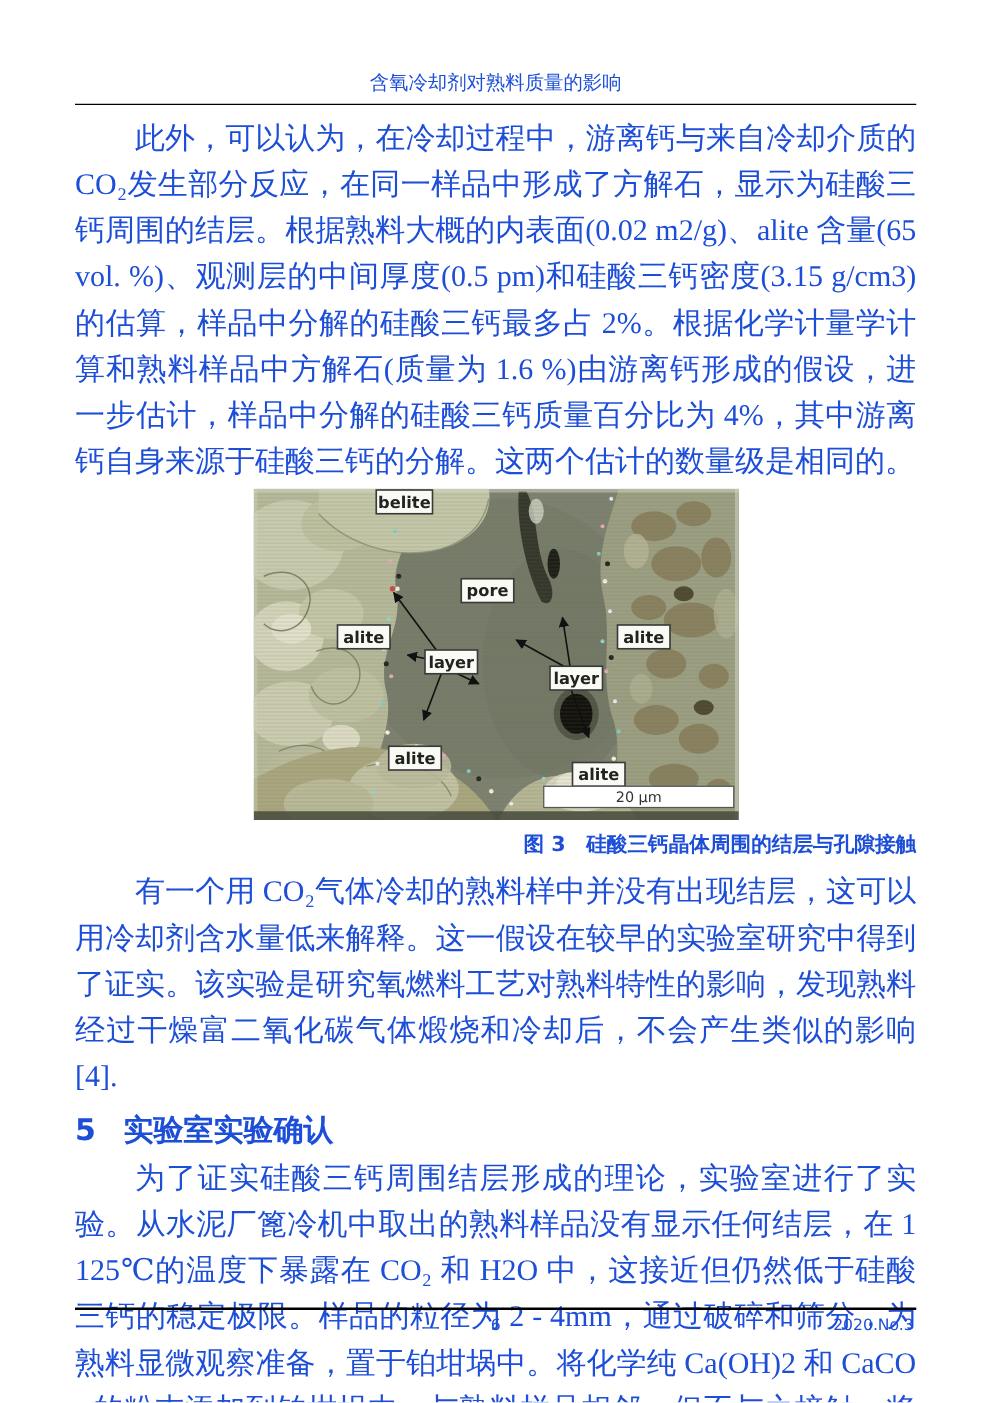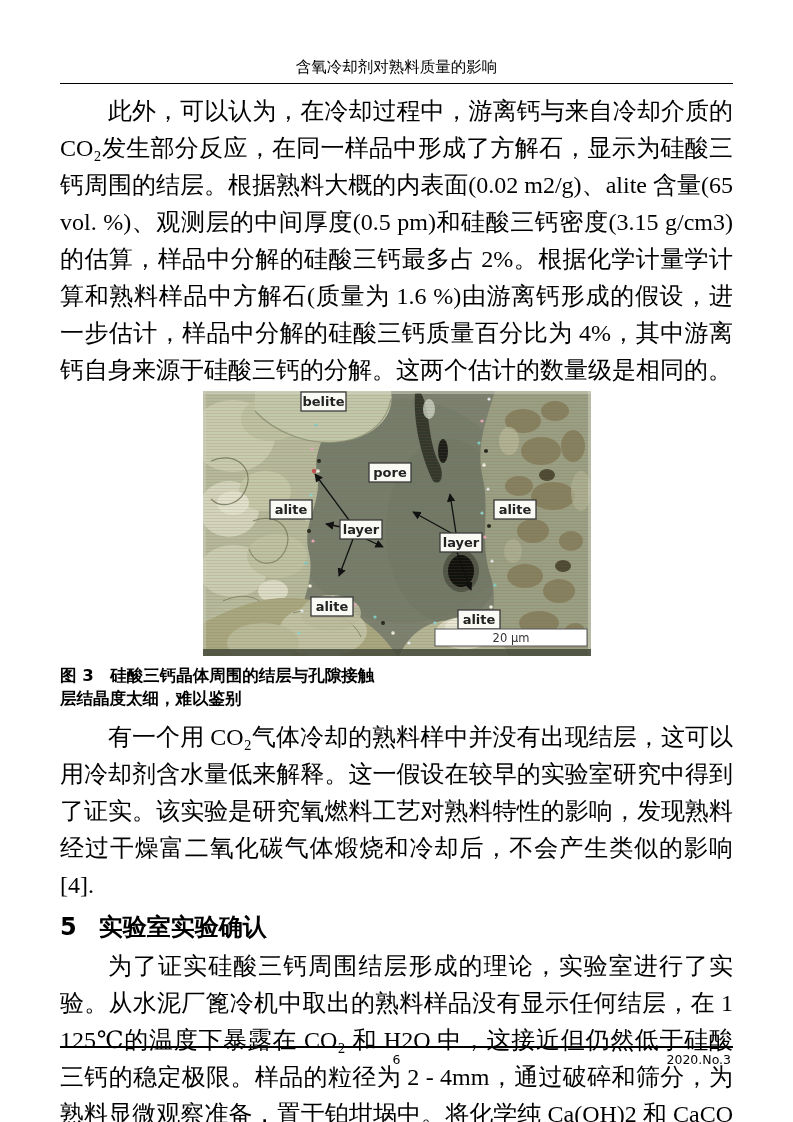--- a/index.html
+++ b/index.html
@@ -1,35 +1,35 @@
 <!DOCTYPE html>
 <html><head>
 <meta charset="utf-8">
 <style>
   html,body{margin:0;padding:0;background:#ffffff;}
   .page{
     position:relative;width:793px;height:1122px;background:#ffffff;
-    font-family:"Liberation Serif","DejaVu Serif",serif;color:#000000;
+    font-family:"Liberation Serif","DejaVu Serif",serif;color:#1d4ed8;
     overflow:hidden;margin:0 auto;
   }
   .running-header{
     position:absolute;left:60px;right:60px;top:56px;
     text-align:center;font-size:15.5px;line-height:22px;
     padding-bottom:5px;border-bottom:1.5px solid #000;
   }
   .content{position:absolute;left:60px;right:60px;top:93px;}
   .body-para{
     font-size:24px;line-height:37px;text-align:justify;
     text-indent:2em;margin:0;word-break:break-all;
   }
   .figure-block{margin:2px 0 0 0;text-align:center;}
   .micrograph{display:block;margin:0 auto;width:388px;height:265px;}
   .fig-caption{
     font-family:"DejaVu Sans","Liberation Sans",sans-serif;
-    font-weight:bold;font-size:16.5px;line-height:23px;text-align:left;
+    font-weight:bold;font-size:16.5px;line-height:23px;text-align:right;
   }
   .fig-caption.first{margin-top:8px;}
   .section-heading{
     font-family:"DejaVu Sans","Liberation Sans",sans-serif;
     font-weight:bold;font-size:24px;line-height:28px;margin:9px 0 7px 0;
   }
   .section-heading .sec-num{display:inline-block;margin-right:22px;}
   .page-footer{
     position:absolute;left:60px;right:60px;top:1046px;
     border-top:2px solid #000;
@@ -205,21 +205,20 @@
           <text class="mlabel" x="276" y="233">alite</text>
         </g>
 
         <g>
           <rect x="232" y="238" width="152" height="17" fill="#ffffff" stroke="#555" stroke-width="1"></rect>
           <text class="mscale" x="308" y="250.5">20 μm</text>
         </g>
       </svg>
 
       <div class="fig-caption first">图 3　硅酸三钙晶体周围的结层与孔隙接触</div>
-      <div class="fig-caption">层结晶度太细，难以鉴别</div>
     </div>
 
     <p class="body-para" style="margin-top:9px;">有一个用 CO₂气体冷却的熟料样中并没有出现结层，这可以用冷却剂含水量低来解释。这一假设在较早的实验室研究中得到了证实。该实验是研究氧燃料工艺对熟料特性的影响，发现熟料经过干燥富二氧化碳气体煅烧和冷却后，不会产生类似的影响 [4].</p>
 
     <h2 class="section-heading">
       <span class="sec-num">5</span><span>实验室实验确认</span>
     </h2>
 
     <p class="body-para">为了证实硅酸三钙周围结层形成的理论，实验室进行了实验。从水泥厂篦冷机中取出的熟料样品没有显示任何结层，在 1125℃的温度下暴露在 CO₂ 和 H2O 中，这接近但仍然低于硅酸三钙的稳定极限。样品的粒径为 2 - 4mm，通过破碎和筛分，为熟料显微观察准备，置于铂坩埚中。将化学纯 Ca(OH)2 和 CaCO₃ 的粉末添加到铂坩埚中，与熟料样品相邻，但不与之接触。将铂坩埚于氧化铝坩埚中，</p>
 

